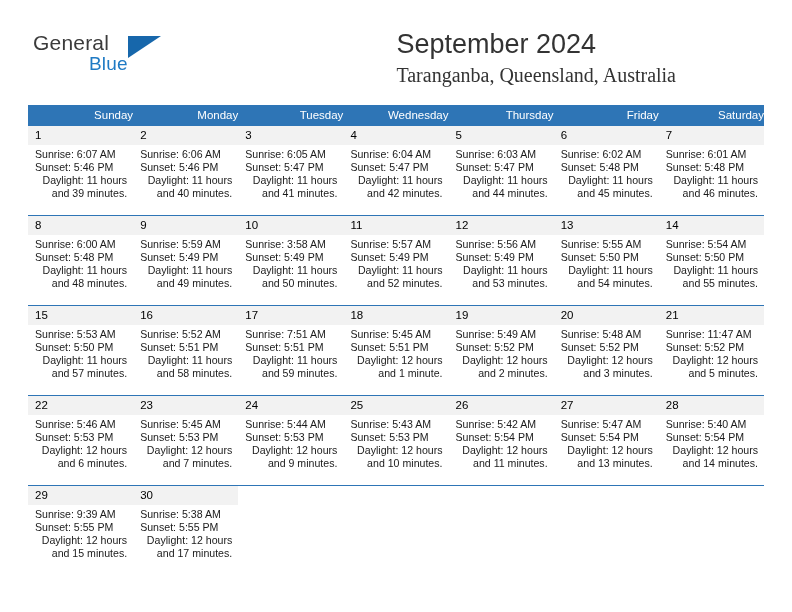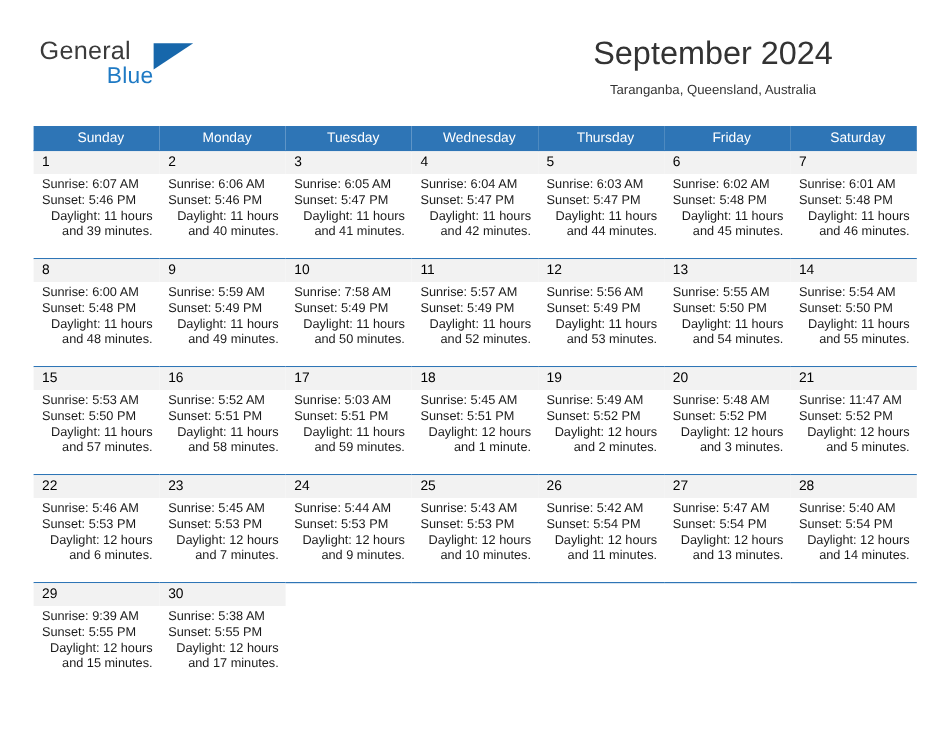--- a/index.html
+++ b/index.html
@@ -61,54 +61,55 @@
     left: 95px;
     top: 5px;
     width: 0;
     height: 0;
     border-left: 33px solid #1767ab;
     border-bottom: 22px solid transparent;
   }
 
   .title-block {
     position: absolute;
-    right: 18px;
+    right: 36px;
     top: 28px;
-    text-align: center;
+    text-align: left;
   }
   .month-title {
     font-size: 27px;
     color: #333333;
     font-weight: normal;
     line-height: 32px;
     white-space: nowrap;
   }
   .location {
     margin-top: 6px;
-    font-size: 11px;
+    font-size: 20px;
     color: #333333;
     line-height: 18px;
     white-space: nowrap;
+    font-family: Liberation Serif, serif;
   }
 
   
   .calendar {
     position: absolute;
     left: 28px;
     top: 105px;
     width: 736px;
     border-collapse: collapse;
     table-layout: fixed;
   }
   .calendar th {
     background: #2e75b6;
     color: #ffffff;
     font-weight: normal;
     font-size: 11.5px;
-    text-align: center;
+    text-align: right;
     padding: 4px 0 4px 7px;
     height: 12px;
     border: none;
   }
   .weekrow > td {
     vertical-align: top;
     padding: 0;
     border-top: 1px solid #2e75b6;
     height: 81px;
   }
@@ -291,21 +292,21 @@
                 <div class="sunrise">Sunrise: 5:59 AM</div>
                 <div class="sunset">Sunset: 5:49 PM</div>
                 <div class="daylight">Daylight: 11 hours and 49 minutes.</div>
               </div>
             </div>
           </td>
           <td>
             <div class="cell filled">
               <div class="daynum">10</div>
               <div class="details">
-                <div class="sunrise">Sunrise: 7:58 AM</div>
+                <div class="sunrise">Sunrise: 3:58 AM</div>
                 <div class="sunset">Sunset: 5:49 PM</div>
                 <div class="daylight">Daylight: 11 hours and 50 minutes.</div>
               </div>
             </div>
           </td>
           <td>
             <div class="cell filled">
               <div class="daynum">11</div>
               <div class="details">
                 <div class="sunrise">Sunrise: 5:57 AM</div>
@@ -372,21 +373,21 @@
                 <div class="sunrise">Sunrise: 5:52 AM</div>
                 <div class="sunset">Sunset: 5:51 PM</div>
                 <div class="daylight">Daylight: 11 hours and 58 minutes.</div>
               </div>
             </div>
           </td>
           <td>
             <div class="cell filled">
               <div class="daynum">17</div>
               <div class="details">
-                <div class="sunrise">Sunrise: 5:03 AM</div>
+                <div class="sunrise">Sunrise: 7:51 AM</div>
                 <div class="sunset">Sunset: 5:51 PM</div>
                 <div class="daylight">Daylight: 11 hours and 59 minutes.</div>
               </div>
             </div>
           </td>
           <td>
             <div class="cell filled">
               <div class="daynum">18</div>
               <div class="details">
                 <div class="sunrise">Sunrise: 5:45 AM</div>

